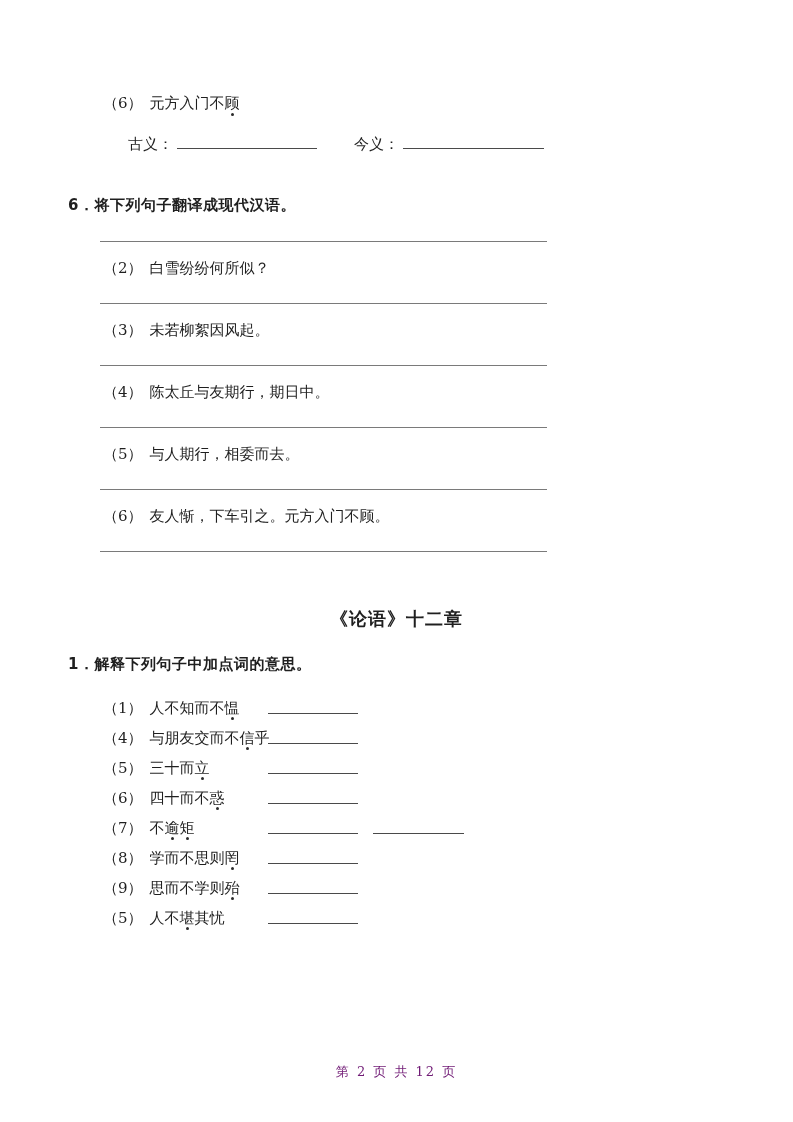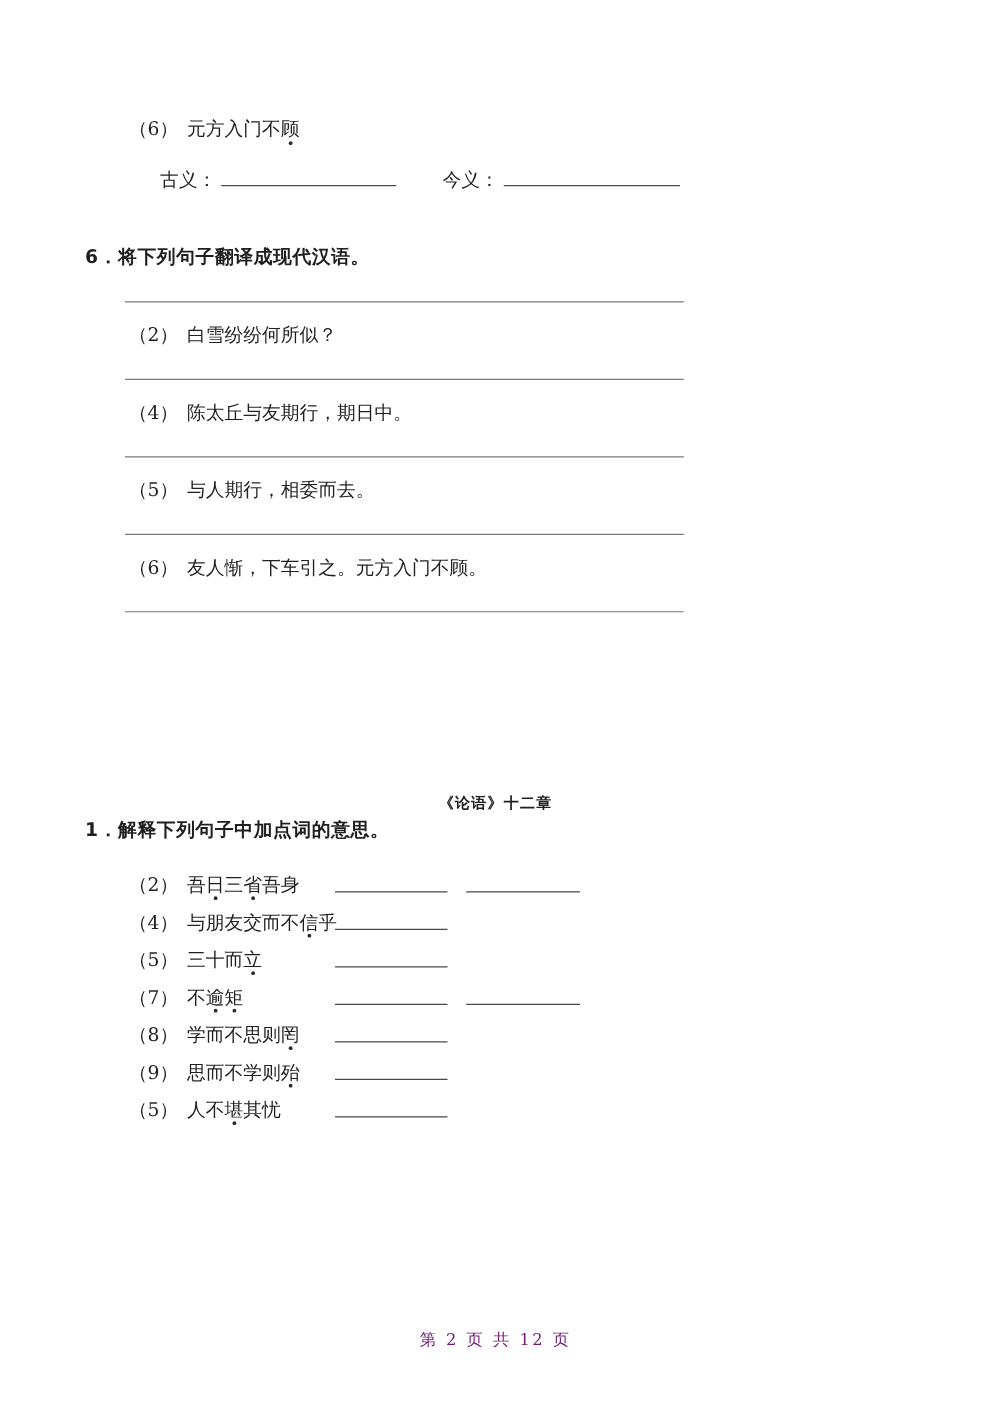--- a/index.html
+++ b/index.html
@@ -26,23 +26,23 @@
   
   .hd{
     font-family:"DejaVu Sans","Liberation Sans",sans-serif;
     font-weight:700;font-size:15px;letter-spacing:0.5px;
   }
   .s5head{position:absolute;left:68px;top:196px;}
   .t-list{position:absolute;left:0;top:215px;width:793px;overflow:hidden;}
   .t-text{margin:18px 0 0 103px;line-height:17px;}
   .t-line{margin:26px 0 0 100px;width:447px;height:0;border-top:1px solid #7a7a7a;}
   .center-title{
-    position:absolute;left:0;top:634px;width:793px;text-align:center;
+    position:absolute;left:0;top:607px;width:793px;text-align:center;
     font-family:"DejaVu Sans","Liberation Sans",sans-serif;
-    font-weight:700;font-size:12px;letter-spacing:1px;
+    font-weight:700;font-size:18px;letter-spacing:1px;
   }
   .q1head{position:absolute;left:68px;top:655px;}
   .l-list{position:absolute;left:0;top:694px;width:793px;}
   .l-row{position:relative;height:30px;padding:6px 0 0 103px;box-sizing:border-box;line-height:16px;white-space:nowrap;}
   .l-blank{position:absolute;top:6px;height:13px;border-bottom:1px solid #4a4a4a;}
   .b1{left:268px;width:90px;}
   .b2{left:373px;width:91px;}
   .footer{
     position:absolute;left:0;top:1063px;width:793px;text-align:center;
     font-size:13px;color:#701a75;letter-spacing:2px;
@@ -68,20 +68,26 @@
     <div class="t-line"></div>
   </div>
 
   <div class="t-block">
     <div class="t-text">
       <span class="num">（2）</span><span class="t-sent">白雪纷纷何所似？</span>
     </div>
     <div class="t-line"></div>
   </div>
 
+  <div class="t-block">
+    <div class="t-text">
+      <span class="num">（3）</span><span class="t-sent">未若柳絮因风起。</span>
+    </div>
+    <div class="t-line"></div>
+  </div>
 
   <div class="t-block">
     <div class="t-text">
       <span class="num">（4）</span><span class="t-sent">陈太丘与友期行，期日中。</span>
     </div>
     <div class="t-line"></div>
   </div>
 
   <div class="t-block">
     <div class="t-text">
@@ -94,40 +100,45 @@
     <div class="t-text">
       <span class="num">（6）</span><span class="t-sent">友人惭，下车引之。元方入门不顾。</span>
     </div>
     <div class="t-line"></div>
   </div>
 </div>
 
   <div class="center-title">《论语》十二章</div>
   <div class="q1head hd">1．解释下列句子中加点词的意思。</div>
   <div class="l-list">
+  <div class="l-row">
+    <span class="num l-num">（1）</span><span class="l-pre">人不知而不</span><span class="dc dc1">愠</span><span class="l-mid"></span><span class="l-post"></span>
+    <span class="l-blank b1"></span>
+    
+  </div>
 
-  <div class="l-row">
-    <span class="num l-num">（2）</span><span class="l-pre">吾</span><span class="dc dc1">日</span><span class="l-mid">三</span><span class="dc dc2">省</span><span class="l-post">吾身</span>
-    <span class="l-blank b1"></span>
-    <span class="l-blank b2"></span>
-  </div>
 
 
   <div class="l-row">
     <span class="num l-num">（4）</span><span class="l-pre">与朋友交而不</span><span class="dc dc1">信</span><span class="l-mid"></span><span class="l-post">乎</span>
     <span class="l-blank b1"></span>
     
   </div>
 
   <div class="l-row">
     <span class="num l-num">（5）</span><span class="l-pre">三十而</span><span class="dc dc1">立</span><span class="l-mid"></span><span class="l-post"></span>
     <span class="l-blank b1"></span>
     
   </div>
 
+  <div class="l-row">
+    <span class="num l-num">（6）</span><span class="l-pre">四十而不</span><span class="dc dc1">惑</span><span class="l-mid"></span><span class="l-post"></span>
+    <span class="l-blank b1"></span>
+    
+  </div>
 
   <div class="l-row">
     <span class="num l-num">（7）</span><span class="l-pre">不</span><span class="dc dc1">逾</span><span class="l-mid"></span><span class="dc dc2">矩</span><span class="l-post"></span>
     <span class="l-blank b1"></span>
     <span class="l-blank b2"></span>
   </div>
 
   <div class="l-row">
     <span class="num l-num">（8）</span><span class="l-pre">学而不思则</span><span class="dc dc1">罔</span><span class="l-mid"></span><span class="l-post"></span>
     <span class="l-blank b1"></span>

